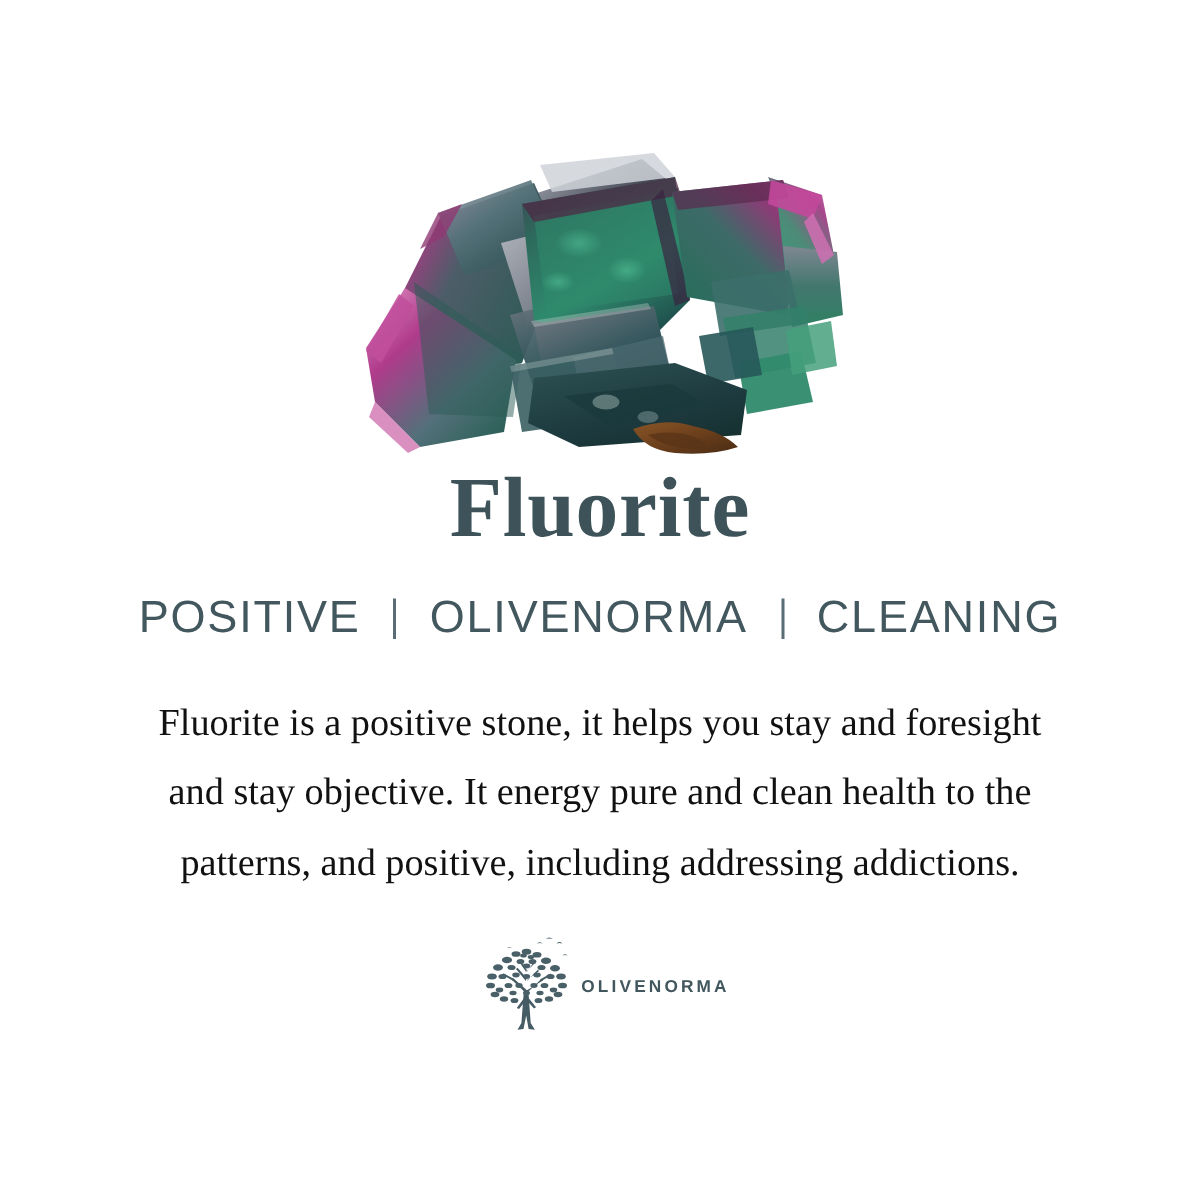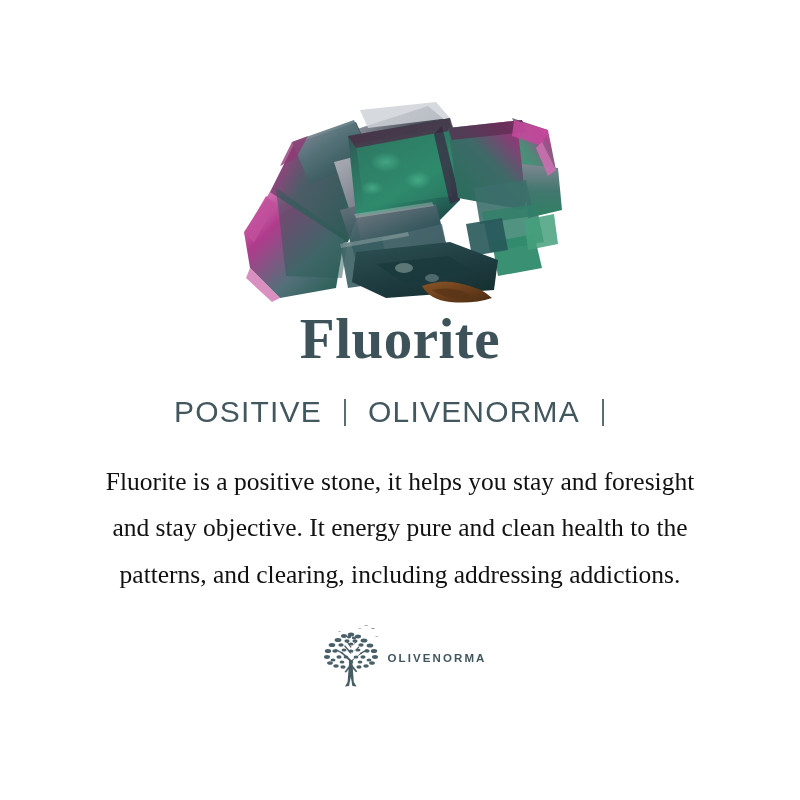--- a/index.html
+++ b/index.html
@@ -253,26 +253,27 @@
     </div>
   </div>
 
   <h1 class="title">Fluorite</h1>
 
   <div class="keywords">
     <span class="kw">POSITIVE</span>
     <span class="sep"></span>
     <span class="kw">OLIVENORMA</span>
     <span class="sep"></span>
+    <span class="kw">CLEANING</span>
   </div>
 
   <div class="description">
     <span class="ln">Fluorite is a positive stone, it helps you stay and foresight</span>
     <span class="ln">and stay objective. It energy pure and clean health to the</span>
-    <span class="ln">patterns, and clearing, including addressing addictions.</span>
+    <span class="ln">patterns, and positive, including addressing addictions.</span>
   </div>
 
   <div class="logo">
     <div class="logo-mark">
       <svg viewBox="0 0 74 74" xmlns="http://www.w3.org/2000/svg">
         <g fill="#465c64">
 
           <path d="M35.3 40 L33.6 62 L31 66.5 L35 66 L36.8 57 L38.4 66 L42.6 66.5 L39.8 62 L38.2 40 Z"></path>
           <path d="M36.4 44 L30.5 52 L32 52.6 L36.6 47 Z"></path>
           <path d="M37.3 44 L43.4 51.5 L42 52.3 L37.2 47 Z"></path>

